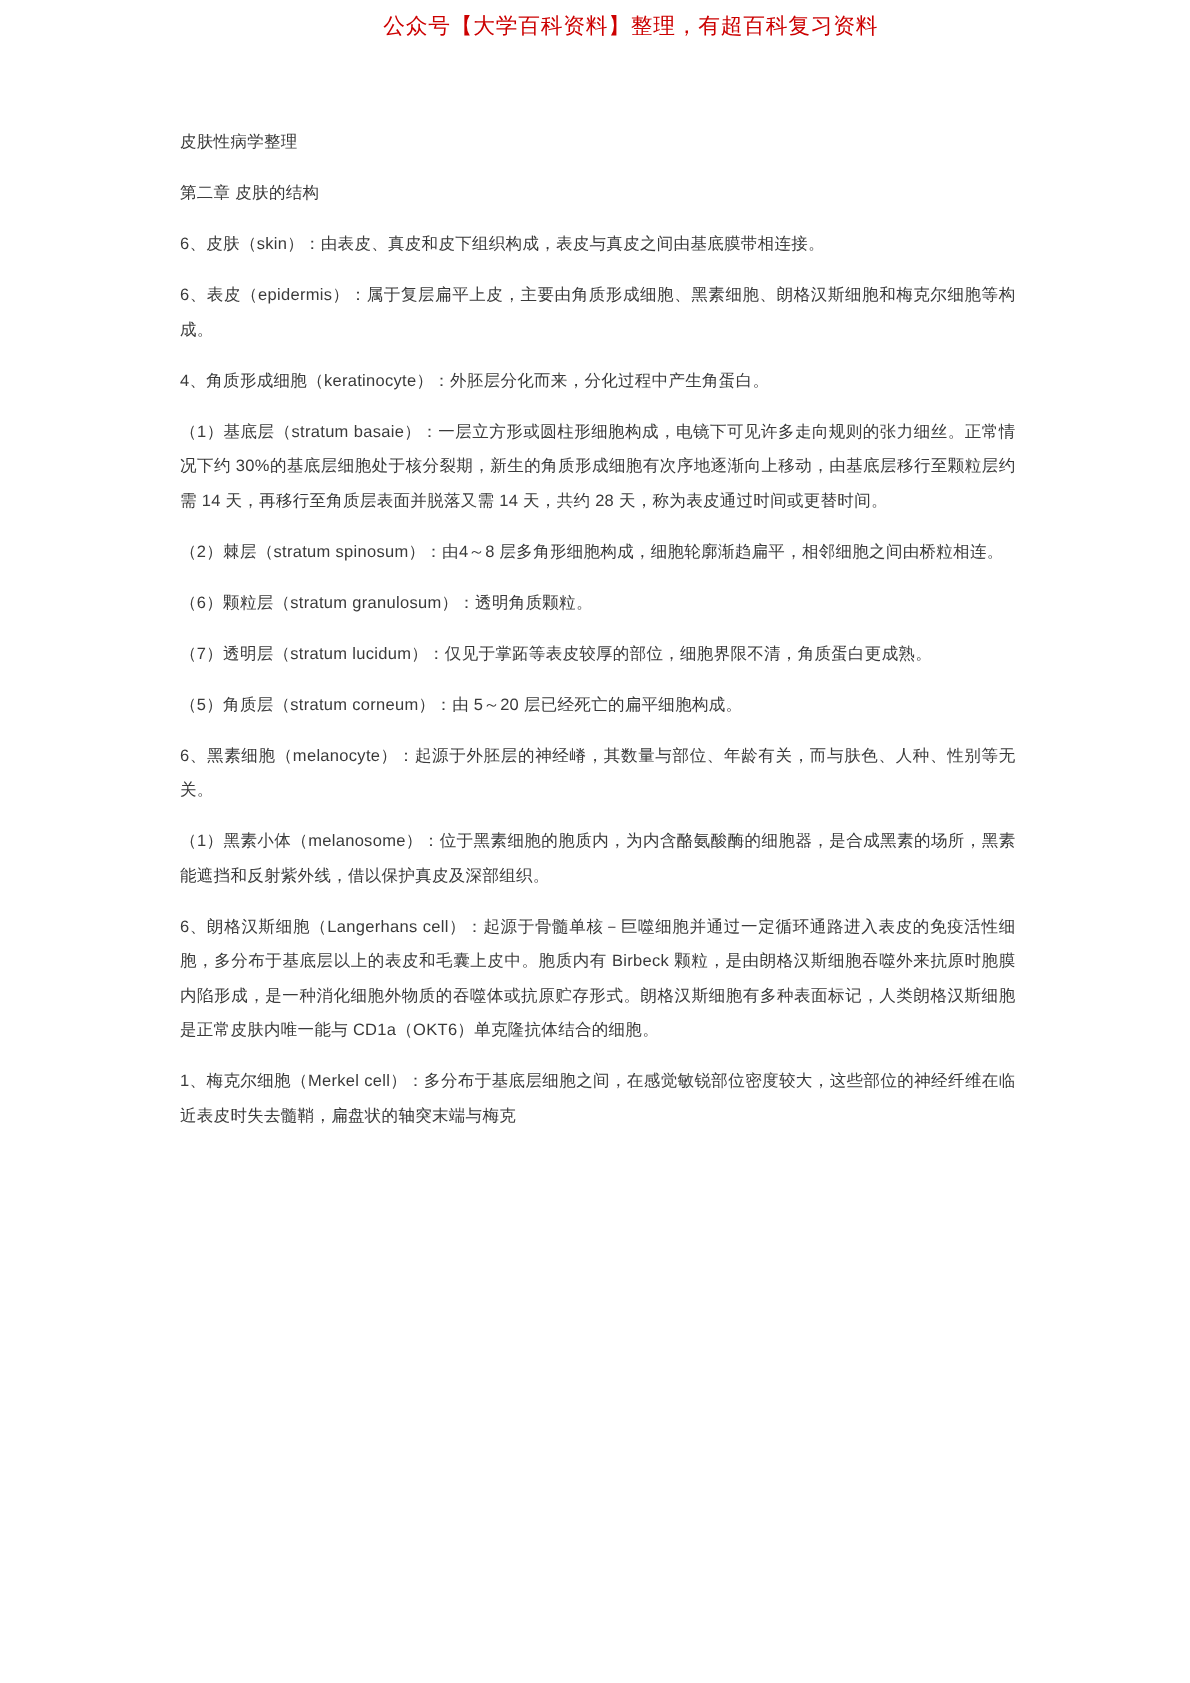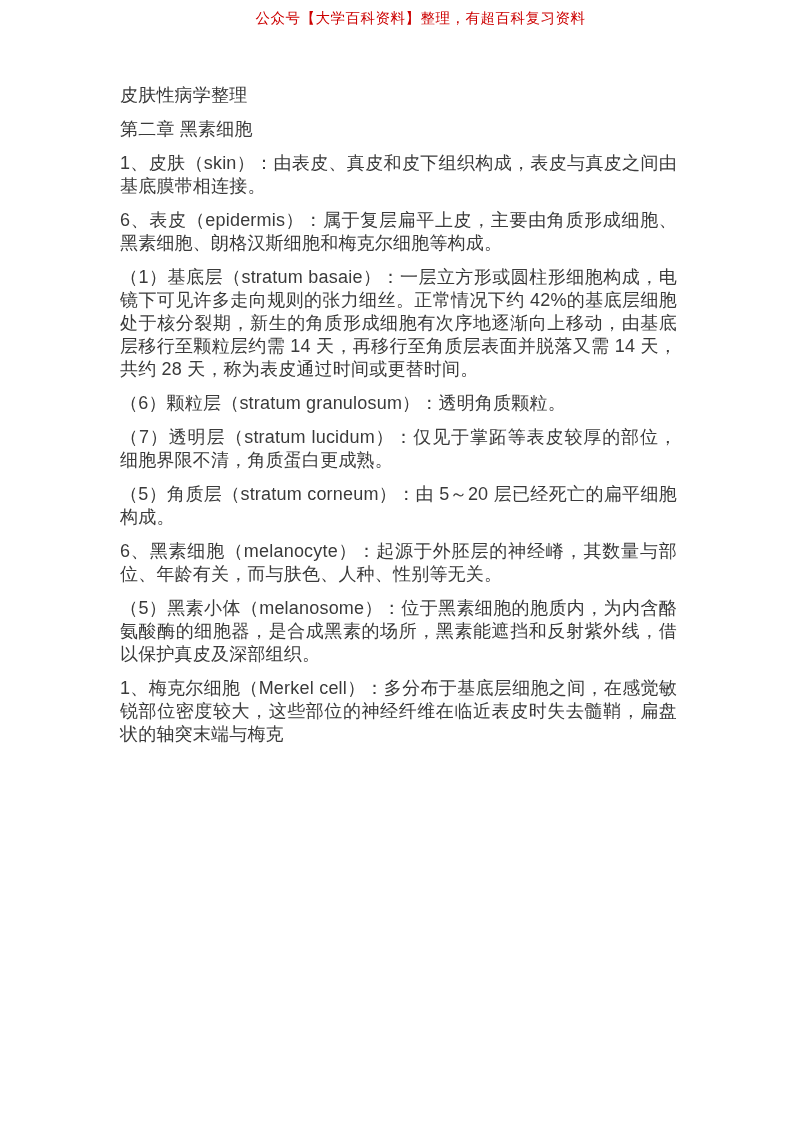--- a/index.html
+++ b/index.html
@@ -30,40 +30,43 @@
   .content {
     position: absolute;
     top: 84px;
     left: 120px;
     width: 557px;
     text-align: justify;
     text-justify: inter-ideograph;
   }
   p.para {
     margin: 0 0 11px 0;
-    font-size: 18px;
+    font-size: 11px;
     line-height: 23px;
     letter-spacing: 0.2px;
     word-break: break-word;
   }
 </style>
 </head>
 <body>
 
 <div class="page">
   <div class="banner" style="color: rgb(204, 0, 0);">公众号【大学百科资料】整理，有超百科复习资料</div>
 
   <div class="content" style="color: rgb(58, 58, 58);">
     <p class="para">皮肤性病学整理</p>
-    <p class="para">第二章 黑素细胞</p>
+    <p class="para">第二章 皮肤的结构</p>
     <div id="paragraphs">
-        <p class="para">1、皮肤（skin）：由表皮、真皮和皮下组织构成，表皮与真皮之间由基底膜带相连接。</p>
+        <p class="para">6、皮肤（skin）：由表皮、真皮和皮下组织构成，表皮与真皮之间由基底膜带相连接。</p>
         <p class="para">6、表皮（epidermis）：属于复层扁平上皮，主要由角质形成细胞、黑素细胞、朗格汉斯细胞和梅克尔细胞等构成。</p>
-        <p class="para">（1）基底层（stratum basaie）：一层立方形或圆柱形细胞构成，电镜下可见许多走向规则的张力细丝。正常情况下约 42%的基底层细胞处于核分裂期，新生的角质形成细胞有次序地逐渐向上移动，由基底层移行至颗粒层约需 14 天，再移行至角质层表面并脱落又需 14 天，共约 28 天，称为表皮通过时间或更替时间。</p>
+        <p class="para">4、角质形成细胞（keratinocyte）：外胚层分化而来，分化过程中产生角蛋白。</p>
+        <p class="para">（1）基底层（stratum basaie）：一层立方形或圆柱形细胞构成，电镜下可见许多走向规则的张力细丝。正常情况下约 30%的基底层细胞处于核分裂期，新生的角质形成细胞有次序地逐渐向上移动，由基底层移行至颗粒层约需 14 天，再移行至角质层表面并脱落又需 14 天，共约 28 天，称为表皮通过时间或更替时间。</p>
+        <p class="para">（2）棘层（stratum spinosum）：由4～8 层多角形细胞构成，细胞轮廓渐趋扁平，相邻细胞之间由桥粒相连。</p>
         <p class="para">（6）颗粒层（stratum granulosum）：透明角质颗粒。</p>
         <p class="para">（7）透明层（stratum lucidum）：仅见于掌跖等表皮较厚的部位，细胞界限不清，角质蛋白更成熟。</p>
         <p class="para">（5）角质层（stratum corneum）：由 5～20 层已经死亡的扁平细胞构成。</p>
         <p class="para">6、黑素细胞（melanocyte）：起源于外胚层的神经嵴，其数量与部位、年龄有关，而与肤色、人种、性别等无关。</p>
-        <p class="para">（5）黑素小体（melanosome）：位于黑素细胞的胞质内，为内含酪氨酸酶的细胞器，是合成黑素的场所，黑素能遮挡和反射紫外线，借以保护真皮及深部组织。</p>
+        <p class="para">（1）黑素小体（melanosome）：位于黑素细胞的胞质内，为内含酪氨酸酶的细胞器，是合成黑素的场所，黑素能遮挡和反射紫外线，借以保护真皮及深部组织。</p>
+        <p class="para">6、朗格汉斯细胞（Langerhans cell）：起源于骨髓单核－巨噬细胞并通过一定循环通路进入表皮的免疫活性细胞，多分布于基底层以上的表皮和毛囊上皮中。胞质内有 Birbeck 颗粒，是由朗格汉斯细胞吞噬外来抗原时胞膜内陷形成，是一种消化细胞外物质的吞噬体或抗原贮存形式。朗格汉斯细胞有多种表面标记，人类朗格汉斯细胞是正常皮肤内唯一能与 CD1a（OKT6）单克隆抗体结合的细胞。</p>
         <p class="para">1、梅克尔细胞（Merkel cell）：多分布于基底层细胞之间，在感觉敏锐部位密度较大，这些部位的神经纤维在临近表皮时失去髓鞘，扁盘状的轴突末端与梅克</p>
       </div>
   </div>
 </div>
 
 </body></html>

